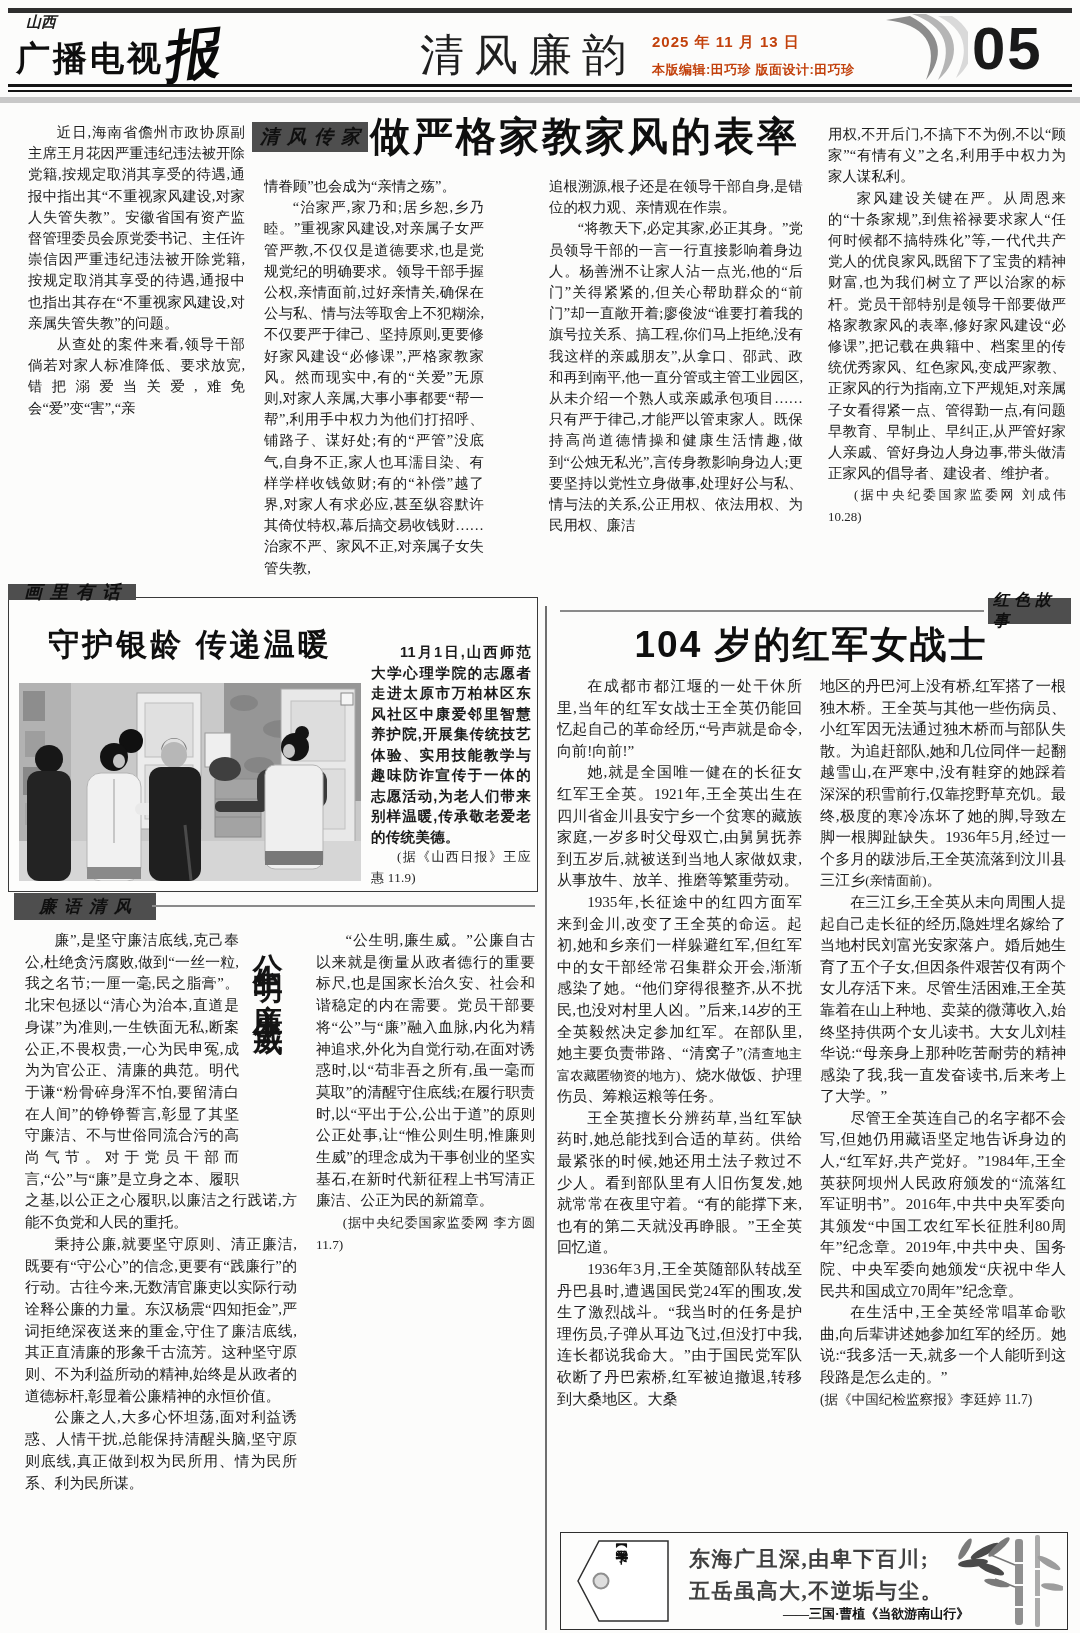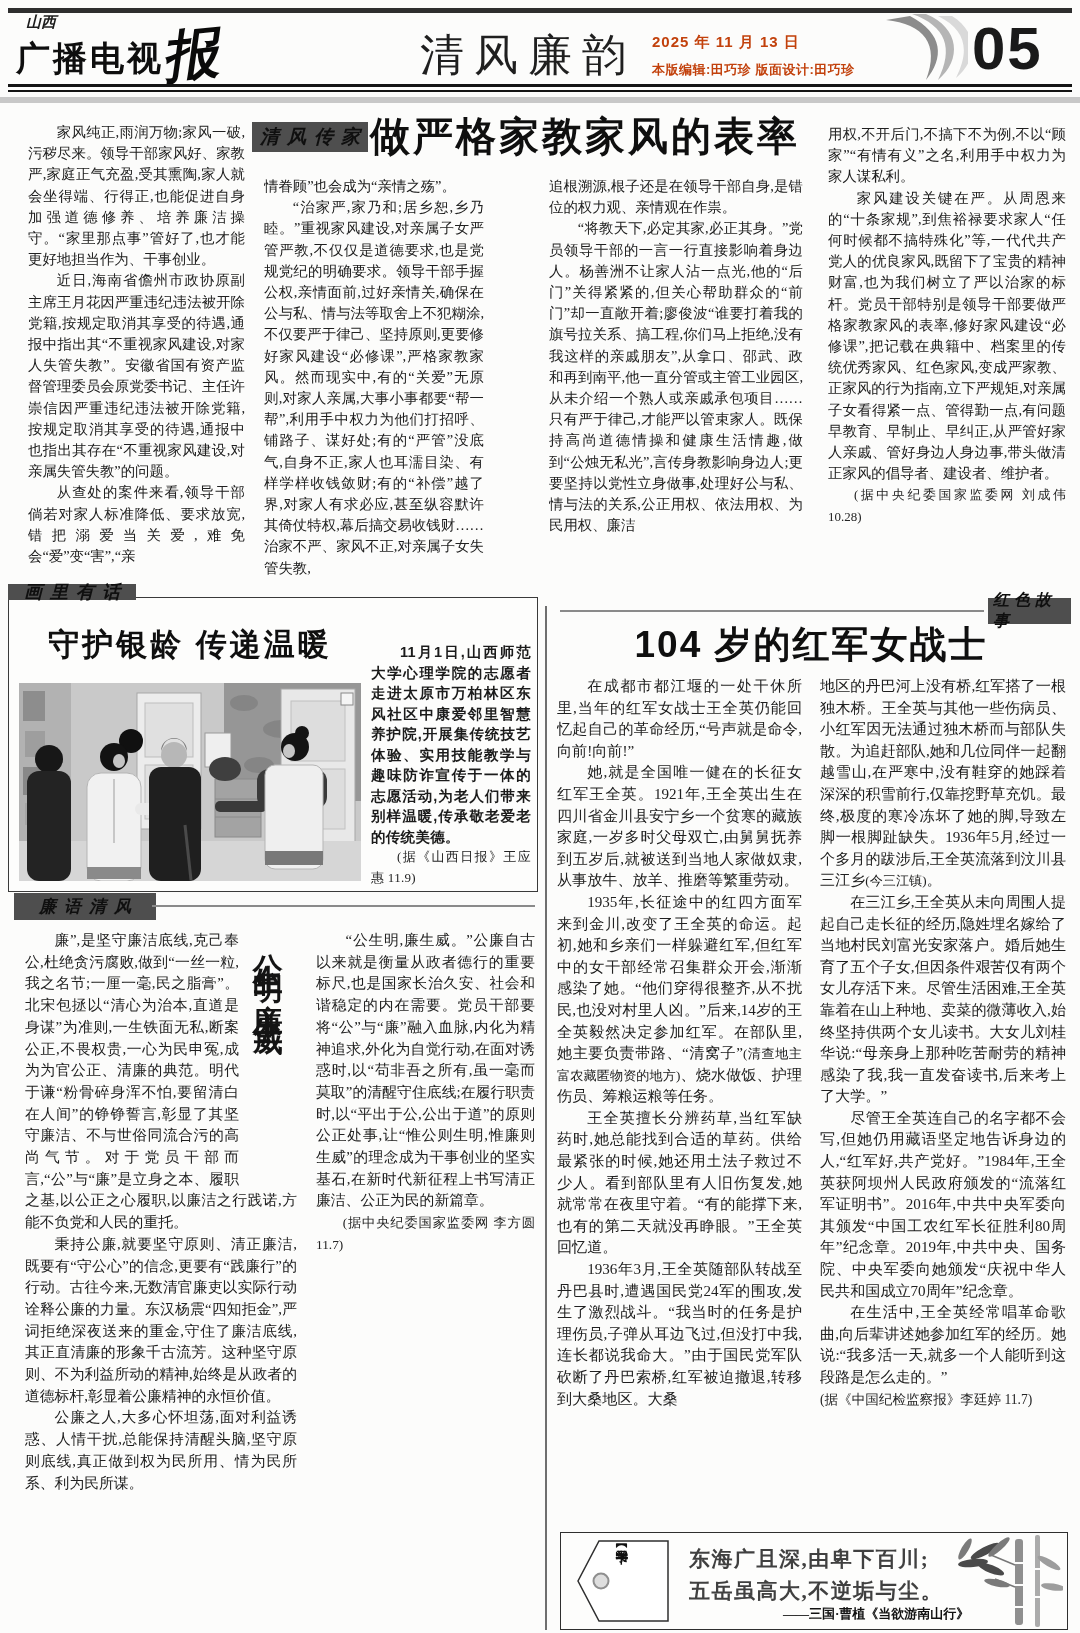--- a/index.html
+++ b/index.html
@@ -91,21 +91,20 @@
     <path d="M54 2 C82 16 86 36 72 64 C94 46 94 18 68 2 Z" fill="#d9d9d9"></path>
   </svg>
   <div class="pagenum">05</div>
   <div class="rule1"></div>
   <div class="rule2"></div>
   <div class="grayband"></div>
 
   <div class="tag hei" style="left:252px;top:122px;width:108px;height:30px;font-size:19px;">清风传家</div>
   <div class="main-title hei">做严格家教家风的表率</div>
   <div class="tcol fam" style="left:28px;top:122px;width:217px;height:466px;">
-      <p class="seg ind"><span>家风纯正,雨润万物;家风一破,污秽尽来。领导干部家风好、家教严,家庭正气充盈,受其熏陶,家人就会坐得端、行得正,也能促进自身加强道德修养、培养廉洁操守。“家里那点事”管好了,也才能更好地担当作为、干事创业。</span></p>
       <p class="seg ind"><span>近日,海南省儋州市政协原副主席王月花因严重违纪违法被开除党籍,按规定取消其享受的待遇,通报中指出其“不重视家风建设,对家人失管失教”。安徽省国有资产监督管理委员会原党委书记、主任许崇信因严重违纪违法被开除党籍,按规定取消其享受的待遇,通报中也指出其存在“不重视家风建设,对亲属失管失教”的问题。</span></p>
       <p class="seg ind"><span>从查处的案件来看,领导干部倘若对家人标准降低、要求放宽,错把溺爱当关爱,难免会“爱”变“害”,“亲</span></p>
     </div>
   <div class="tcol fam" style="left:264px;top:176px;width:220px;height:412px;">
       <p class="seg"><span>情眷顾”也会成为“亲情之殇”。</span></p>
       <p class="seg ind"><span>“治家严,家乃和;居乡恕,乡乃睦。”重视家风建设,对亲属子女严管严教,不仅仅是道德要求,也是党规党纪的明确要求。领导干部手握公权,亲情面前,过好亲情关,确保在公与私、情与法等取舍上不犯糊涂,不仅要严于律己、坚持原则,更要修好家风建设“必修课”,严格家教家风。然而现实中,有的“关爱”无原则,对家人亲属,大事小事都要“帮一帮”,利用手中权力为他们打招呼、铺路子、谋好处;有的“严管”没底气,自身不正,家人也耳濡目染、有样学样收钱敛财;有的“补偿”越了界,对家人有求必应,甚至纵容默许其倚仗特权,幕后搞交易收钱财……治家不严、家风不正,对亲属子女失管失教,</span></p>
     </div>
   <div class="tcol fam" style="left:549px;top:176px;width:254px;height:412px;">
       <p class="seg"><span>追根溯源,根子还是在领导干部自身,是错位的权力观、亲情观在作祟。</span></p>
       <p class="seg ind"><span>“将教天下,必定其家,必正其身。”党员领导干部的一言一行直接影响着身边人。杨善洲不让家人沾一点光,他的“后门”关得紧紧的,但关心帮助群众的“前门”却一直敞开着;廖俊波“谁要打着我的旗号拉关系、搞工程,你们马上拒绝,没有我这样的亲戚朋友”,从拿口、邵武、政和再到南平,他一直分管或主管工业园区,从未介绍一个熟人或亲戚承包项目……只有严于律己,才能严以管束家人。既保持高尚道德情操和健康生活情趣,做到“公烛无私光”,言传身教影响身边人;更要坚持以党性立身做事,处理好公与私、情与法的关系,公正用权、依法用权、为民用权、廉洁</span></p>
@@ -180,21 +179,21 @@
   <div class="tag hei" style="left:988px;top:598px;width:78px;height:26px;font-size:16px;letter-spacing:5px;padding-left:5px;">红色故事</div>
   <div class="red-title hei">104 岁的红军女战士</div>
   <div class="tcol red" style="left:557px;top:676px;width:245px;height:840px;">
       <p class="seg ind"><span>在成都市都江堰的一处干休所里,当年的红军女战士王全英仍能回忆起自己的革命经历,“号声就是命令,向前!向前!”</span></p>
       <p class="seg ind"><span>她,就是全国唯一健在的长征女红军王全英。1921年,王全英出生在四川省金川县安宁乡一个贫寒的藏族家庭,一岁多时父母双亡,由舅舅抚养到五岁后,就被送到当地人家做奴隶,从事放牛、放羊、推磨等繁重劳动。</span></p>
       <p class="seg ind"><span>1935年,长征途中的红四方面军来到金川,改变了王全英的命运。起初,她和乡亲们一样躲避红军,但红军中的女干部经常召集群众开会,渐渐感染了她。“他们穿得很整齐,从不扰民,也没对村里人凶。”后来,14岁的王全英毅然决定参加红军。在部队里,她主要负责带路、“清窝子”</span><span class="kai">(清查地主富农藏匿物资的地方)</span><span>、烧水做饭、护理伤员、筹粮运粮等任务。</span></p>
       <p class="seg ind"><span>王全英擅长分辨药草,当红军缺药时,她总能找到合适的草药。供给最紧张的时候,她还用土法子救过不少人。看到部队里有人旧伤复发,她就常常在夜里守着。“有的能撑下来,也有的第二天就没再睁眼。”王全英回忆道。</span></p>
       <p class="seg ind"><span>1936年3月,王全英随部队转战至丹巴县时,遭遇国民党24军的围攻,发生了激烈战斗。“我当时的任务是护理伤员,子弹从耳边飞过,但没打中我,连长都说我命大。”由于国民党军队砍断了丹巴索桥,红军被迫撤退,转移到大桑地区。大桑</span></p>
     </div>
   <div class="tcol red" style="left:820px;top:676px;width:246px;height:840px;">
-      <p class="seg"><span>地区的丹巴河上没有桥,红军搭了一根独木桥。王全英与其他一些伤病员、小红军因无法通过独木桥而与部队失散。为追赶部队,她和几位同伴一起翻越雪山,在严寒中,没有鞋穿的她踩着深深的积雪前行,仅靠挖野草充饥。最终,极度的寒冷冻坏了她的脚,导致左脚一根脚趾缺失。1936年5月,经过一个多月的跋涉后,王全英流落到汶川县三江乡</span><span class="kai">(今三江镇)</span><span>。</span></p>
+      <p class="seg"><span>地区的丹巴河上没有桥,红军搭了一根独木桥。王全英与其他一些伤病员、小红军因无法通过独木桥而与部队失散。为追赶部队,她和几位同伴一起翻越雪山,在严寒中,没有鞋穿的她踩着深深的积雪前行,仅靠挖野草充饥。最终,极度的寒冷冻坏了她的脚,导致左脚一根脚趾缺失。1936年5月,经过一个多月的跋涉后,王全英流落到汶川县三江乡</span><span class="kai">(亲情面前)</span><span>。</span></p>
       <p class="seg ind"><span>在三江乡,王全英从未向周围人提起自己走长征的经历,隐姓埋名嫁给了当地村民刘富光安家落户。婚后她生育了五个子女,但因条件艰苦仅有两个女儿存活下来。尽管生活困难,王全英靠着在山上种地、卖菜的微薄收入,始终坚持供两个女儿读书。大女儿刘桂华说:“母亲身上那种吃苦耐劳的精神感染了我,我一直发奋读书,后来考上了大学。”</span></p>
       <p class="seg ind"><span>尽管王全英连自己的名字都不会写,但她仍用藏语坚定地告诉身边的人,“红军好,共产党好。”1984年,王全英获阿坝州人民政府颁发的“流落红军证明书”。2016年,中共中央军委向其颁发“中国工农红军长征胜利80周年”纪念章。2019年,中共中央、国务院、中央军委向她颁发“庆祝中华人民共和国成立70周年”纪念章。</span></p>
       <p class="seg ind"><span>在生活中,王全英经常唱革命歌曲,向后辈讲述她参加红军的经历。她说:“我多活一天,就多一个人能听到这段路是怎么走的。”</span></p>
       <p class="seg credit"><span>(据《中国纪检监察报》李廷婷 11.7)</span></p>
     </div>
 
   <div class="tag hei" style="left:14px;top:893px;width:134px;height:27px;font-size:17px;">廉语清风</div>
   <div class="lian-line"></div>
   <div class="tcol lian" style="left:25px;top:930px;width:272px;height:693px;">
     <div class="vtitle-wrap">

